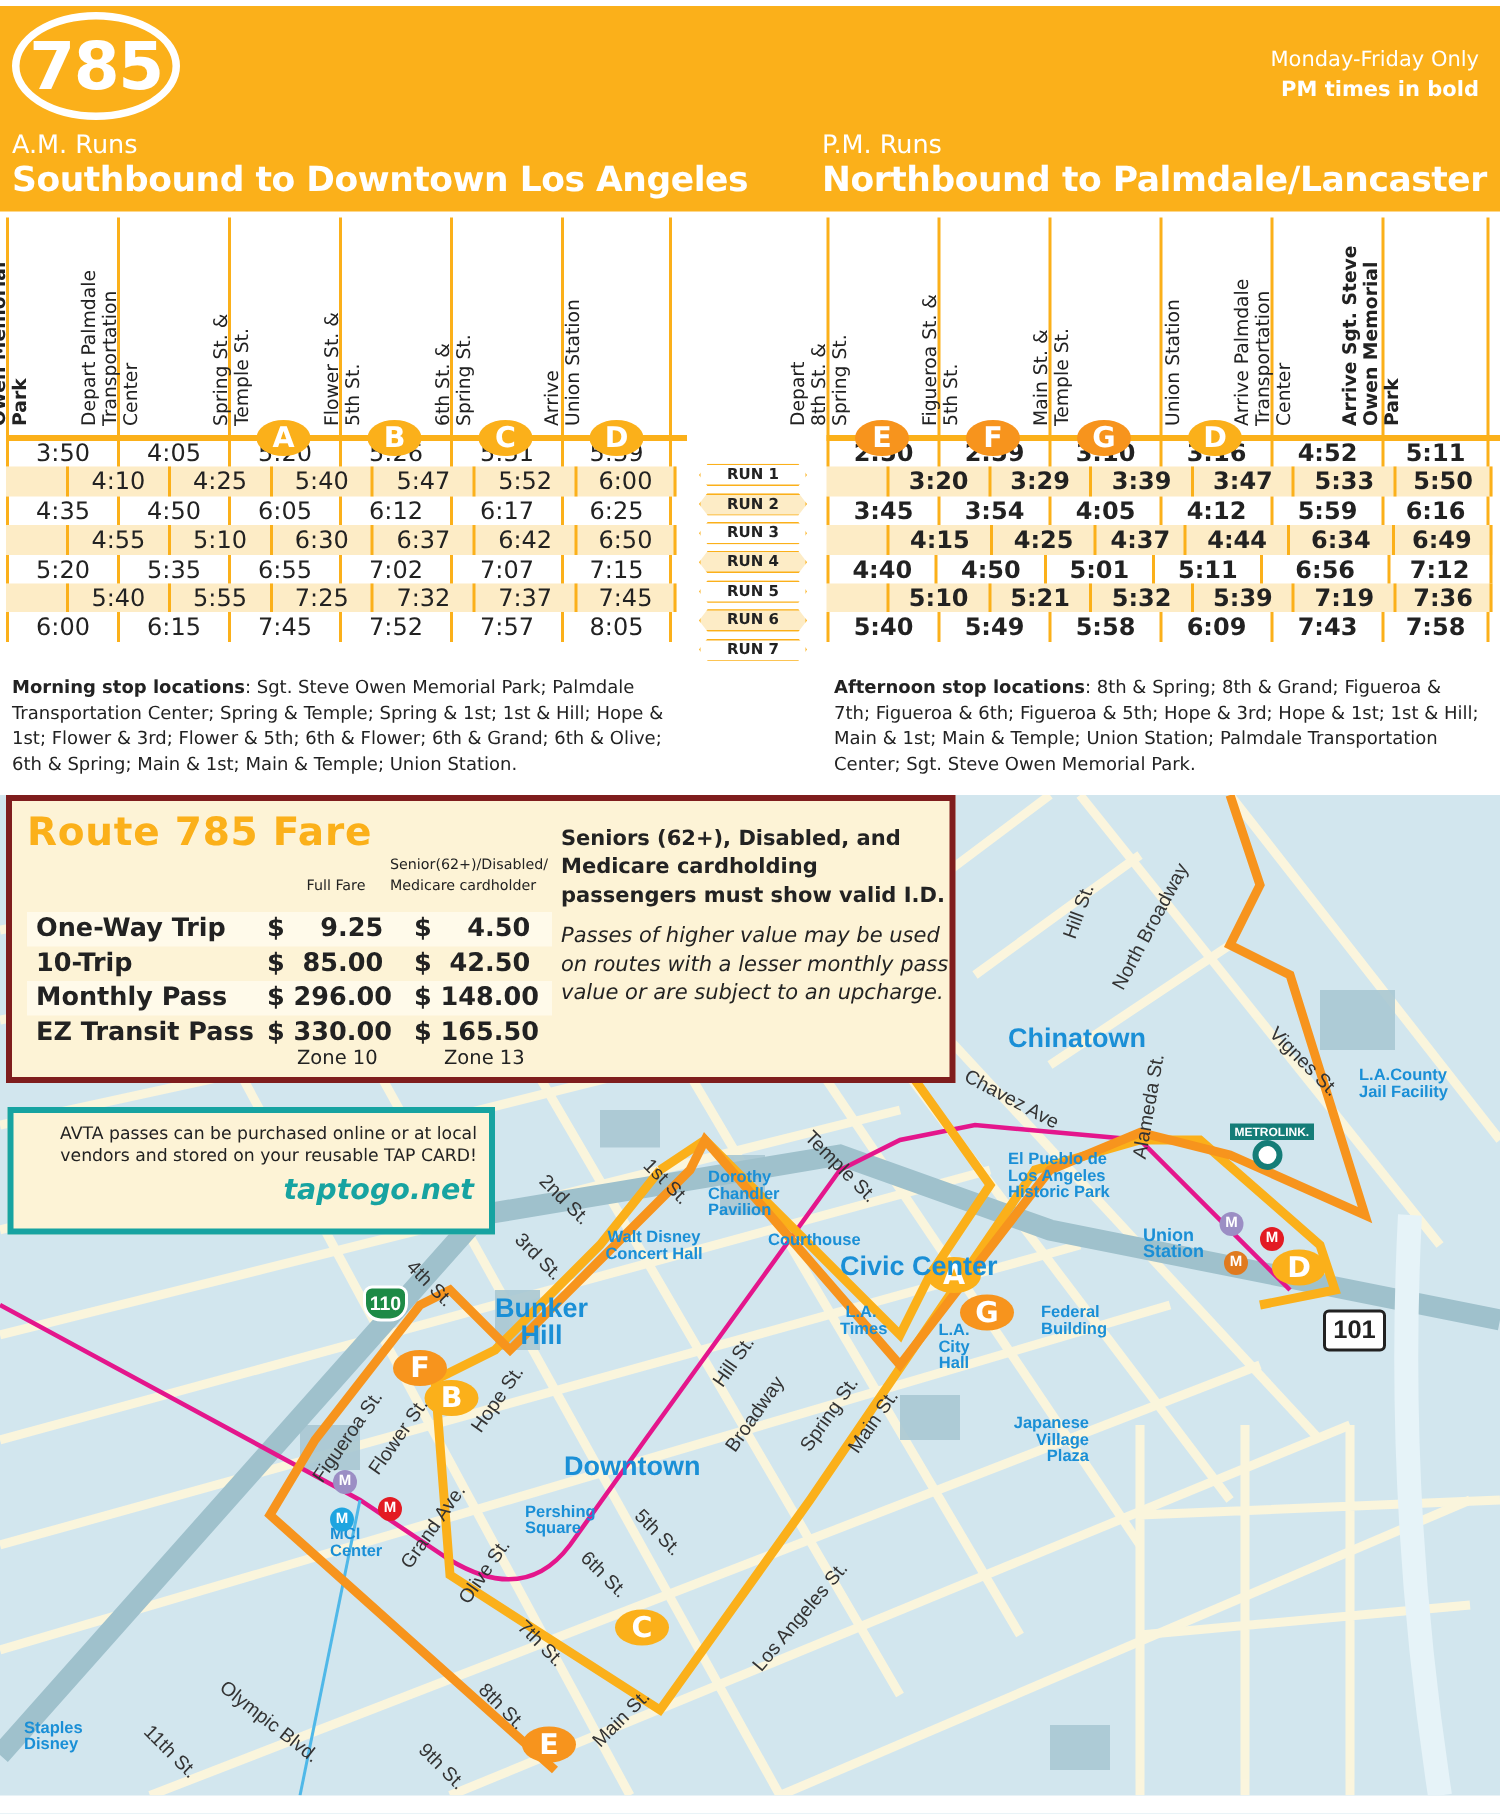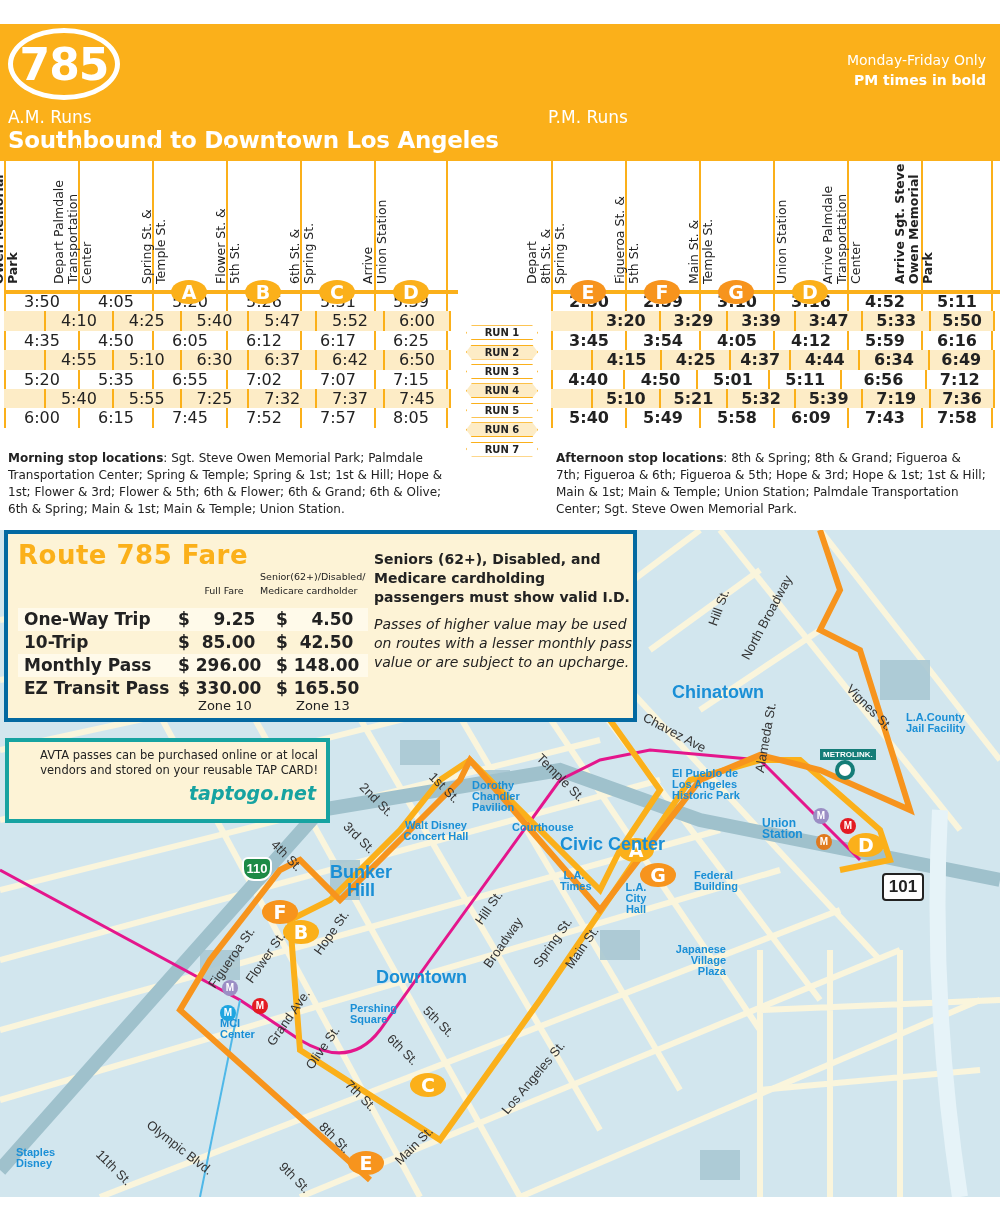--- a/index.html
+++ b/index.html
@@ -1,17 +1,17 @@
 <!DOCTYPE html>
 <html><head>
 <meta charset="utf-8">
 <style>
   * { box-sizing: border-box; margin: 0; padding: 0; }
   body { width: 1000px; height: 1209px; background: #fff; font-family: "DejaVu Sans", sans-serif; position: relative; overflow: hidden; color: #222; }
-  .header { position: absolute; left: 0; top: 24px; width: 1000px; height: 137px; background: #fbb01a; }
+  .header { position: absolute; left: 0; top: 4px; width: 1000px; height: 137px; background: #fbb01a; }
   .route-badge { position: absolute; left: 8px; top: 4px; width: 112px; height: 72px; border: 5px solid #fff; border-radius: 50%; color: #fff; font-weight: bold; font-size: 44px; display: flex; align-items: center; justify-content: center; letter-spacing: -1px; }
   .days { position: absolute; right: 14px; top: 26px; text-align: right; color: #fff; font-size: 14px; line-height: 20px; }
   .days .b { font-weight: bold; }
   .dir { position: absolute; top: 84px; color: #fff; }
   .dir .sub { font-size: 17px; line-height: 18px; }
   .dir .main { font-size: 23px; font-weight: bold; line-height: 28px; letter-spacing: -0.3px; }
   .dir.am { left: 8px; } .dir.pm { left: 548px; }
 
   .tbl { position: absolute; top: 145px; }
   .tbl.am { left: 4px; width: 447px; } .tbl.pm { left: 551px; width: 444px; }
@@ -22,33 +22,33 @@
   .rows { position: relative; }
   .row { display: flex; height: 19.4px; }
   .row.alt { background: #fdecc6; padding-left: 40px; }
   .cell { text-align: center; font-size: 16px; line-height: 19.4px; border-left: 2px solid #fbb01a; }
   .pm .cell { font-weight: bold; }
   .last-border { border-right: 2px solid #fbb01a; }
   .timeline { position: absolute; top: 145px; height: 4px; background: #fbb01a; }
   .stop { position: absolute; width: 36px; height: 24px; border-radius: 50%; color: #fff; font-weight: bold; font-size: 19px; text-align: center; line-height: 24px; }
   .stop.y { background: #fbb01a; } .stop.o { background: #f7941d; }
 
-  .runs { position: absolute; left: 460px; top: 307px; width: 84px; margin-top: 16px; }
+  .runs { position: absolute; left: 460px; top: 307px; width: 84px; }
   .run { height: 19.4px; display: flex; align-items: center; justify-content: center; }
   .run .tag { width: 72px; height: 15px; border: 1px solid #fbb01a; background: #fff; font-size: 10px; font-weight: bold; text-align: center; line-height: 13px; clip-path: polygon(8% 0,92% 0,100% 50%,92% 100%,8% 100%,0 50%); }
   .run.alt .tag { background: #fdecc6; }
 
   .stops-note { position: absolute; top: 450px; font-size: 12px; line-height: 17px; }
   .stops-note.am { left: 8px; width: 440px; } .stops-note.pm { left: 556px; width: 430px; }
   .stops-note b { font-weight: bold; }
 
   .map { position: absolute; left: 0; top: 530px; width: 1000px; height: 667px; background: #d2e6ee; overflow: hidden; }
   .map svg { position: absolute; left: 0; top: 0; }
 
-  .fare-box { position: absolute; left: 4px; top: 530px; width: 633px; height: 192px; background: #fdf3d6; border: 4px solid #0369a1; }
+  .fare-box { position: absolute; left: 4px; top: 530px; width: 633px; height: 192px; background: #fdf3d6; border: 4px solid #7f1d1d; }
   .fare-title { position: absolute; left: 10px; top: 6px; color: #fbb01a; font-weight: bold; font-size: 26px; letter-spacing: 0.5px; }
   .fare-colh { position: absolute; font-size: 9.5px; text-align: center; line-height: 14px; }
   .fare-row { position: absolute; left: 10px; width: 350px; height: 23px; font-weight: bold; font-size: 17px; line-height: 23px; }
   .fare-row.alt { background: #fffaea; }
   .fare-row span { position: absolute; }
   .zone { position: absolute; font-size: 13px; }
   .fare-note { position: absolute; left: 366px; top: 16px; width: 260px; font-size: 14px; line-height: 19px; }
   .fare-note .b { font-weight: bold; }
   .fare-note .i { font-style: italic; margin-top: 8px; }
 
@@ -69,20 +69,21 @@
   <div class="days">
     <div>Monday-Friday Only</div>
     <div class="b">PM times in bold</div>
   </div>
   <div class="dir am">
     <div class="sub">A.M. Runs</div>
     <div class="main">Southbound to Downtown Los Angeles</div>
   </div>
   <div class="dir pm">
     <div class="sub">P.M. Runs</div>
+    <div class="main">Northbound to Palmdale/Lancaster</div>
   </div>
 </div>
 
 <div class="tbl am" id="amTbl">
     <div class="hdr-row">
       <div class="hcell" style="width:74px">
         <div class="lbl bold" style="margin-left:-22px">Depart Sgt. Steve
 Owen Memorial
 Park</div>
       </div>

